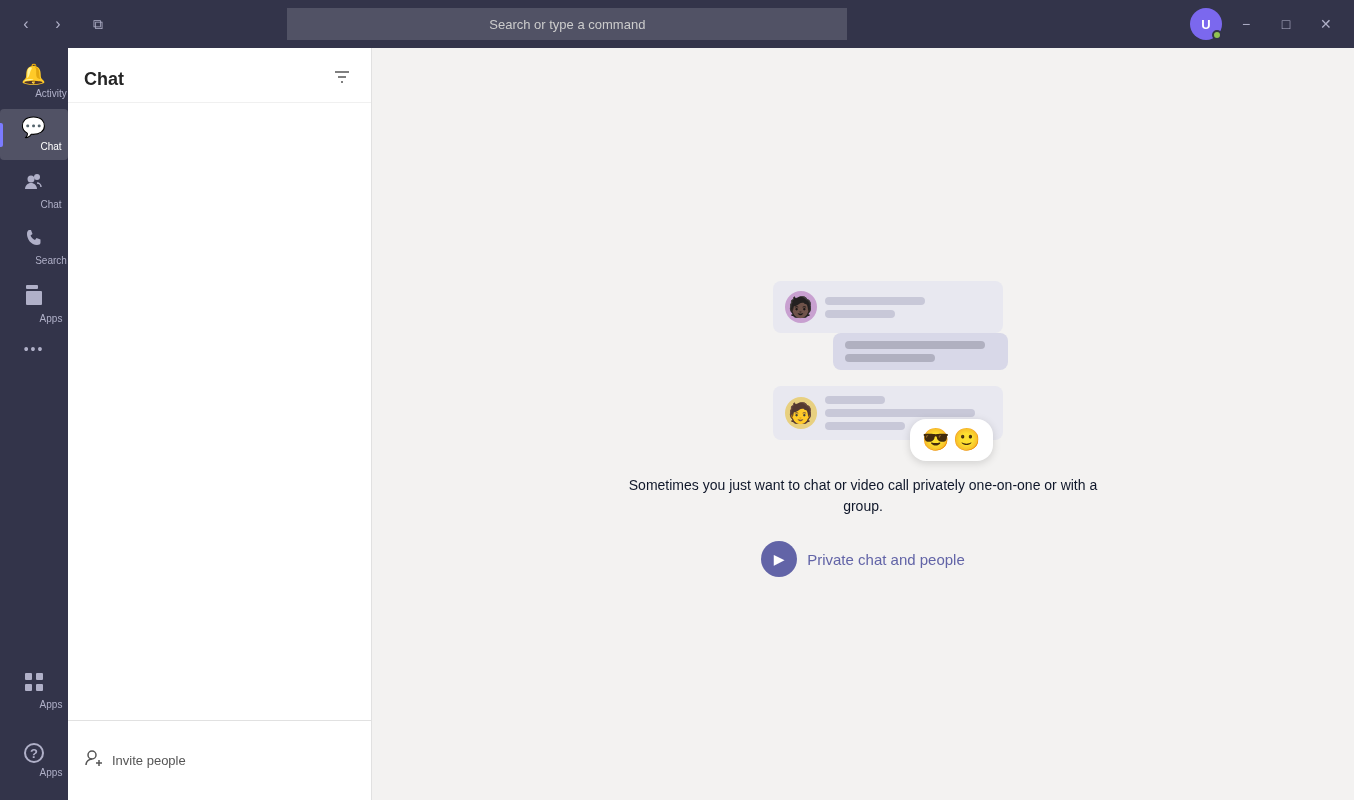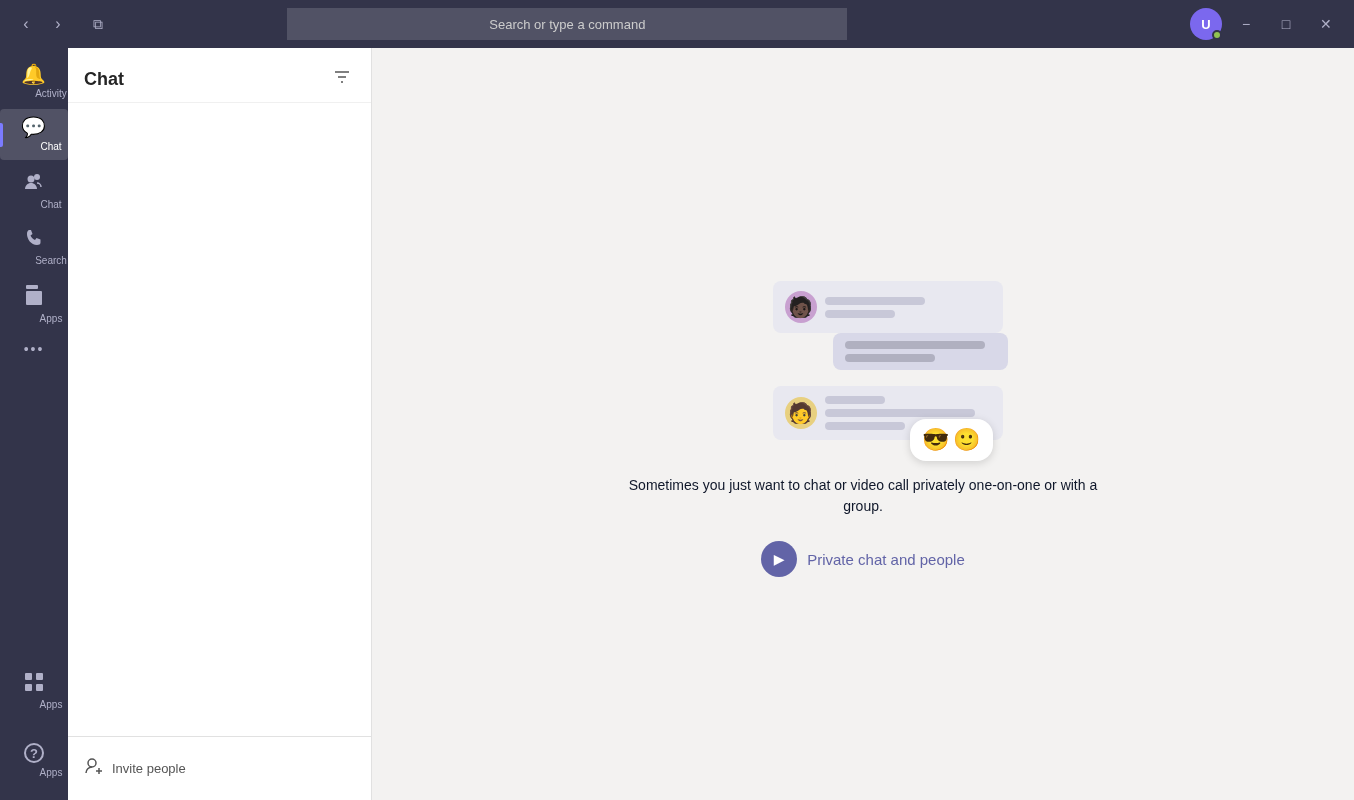--- a/index.html
+++ b/index.html
@@ -87,21 +87,21 @@
       display: flex; align-items: center; justify-content: space-between;
       padding: 16px 16px 8px 16px; border-bottom: 1px solid #f0f0f0;
     }
     .chat-panel-title { font-size: 18px; font-weight: 600; color: #252525; }
     .filter-btn {
       background: none; border: none; cursor: pointer;
       color: #666; font-size: 16px; padding: 4px;
     }
     .chat-panel-body { flex: 1; }
     .chat-panel-footer {
-      padding: 16px 16px; border-top: 1px solid #e1e1e1;
+      padding: 24px 16px; border-top: 1px solid #e1e1e1;
     }
     .invite-btn {
       display: flex; align-items: center; gap: 8px;
       background: none; border: none; cursor: pointer;
       color: #555; font-size: 13px; padding: 4px 0;
     }
 
     
     .main-content {
       flex: 1; background: #f3f2f1;

